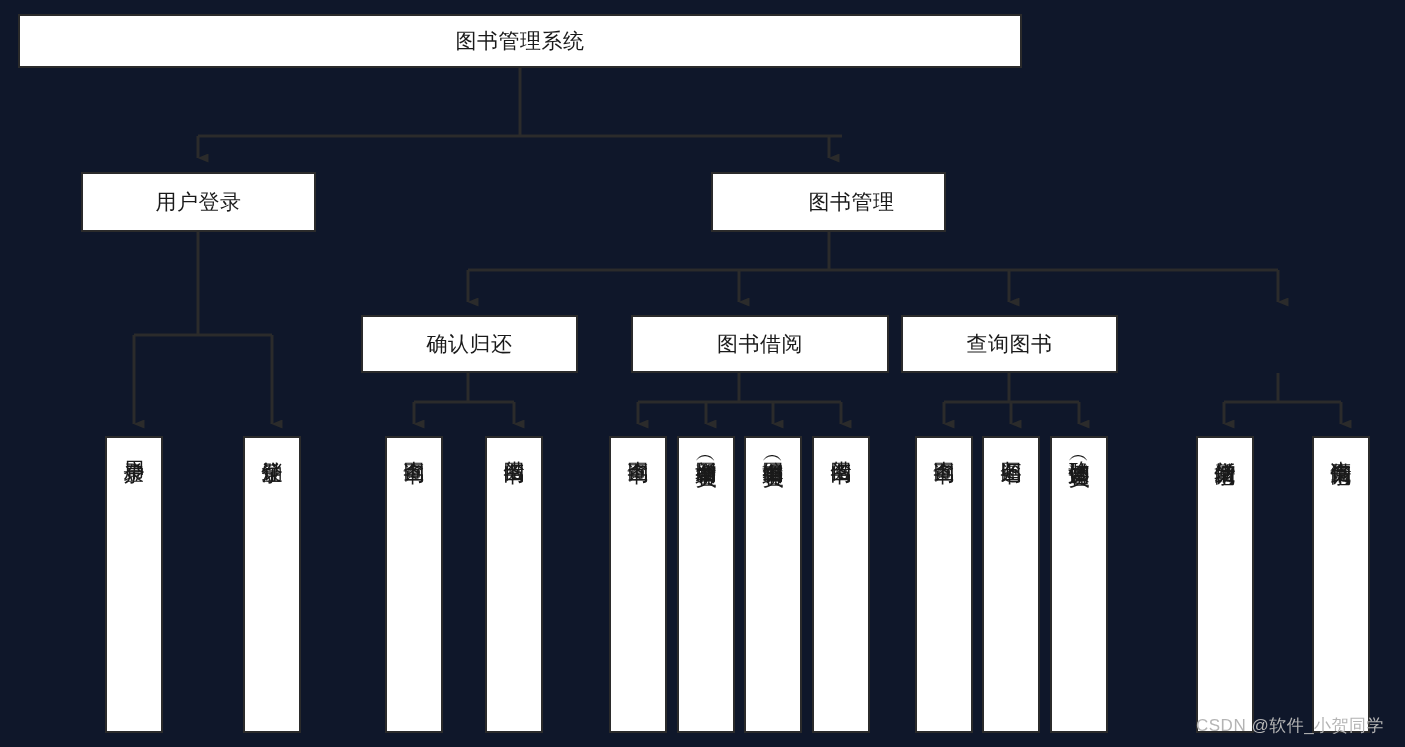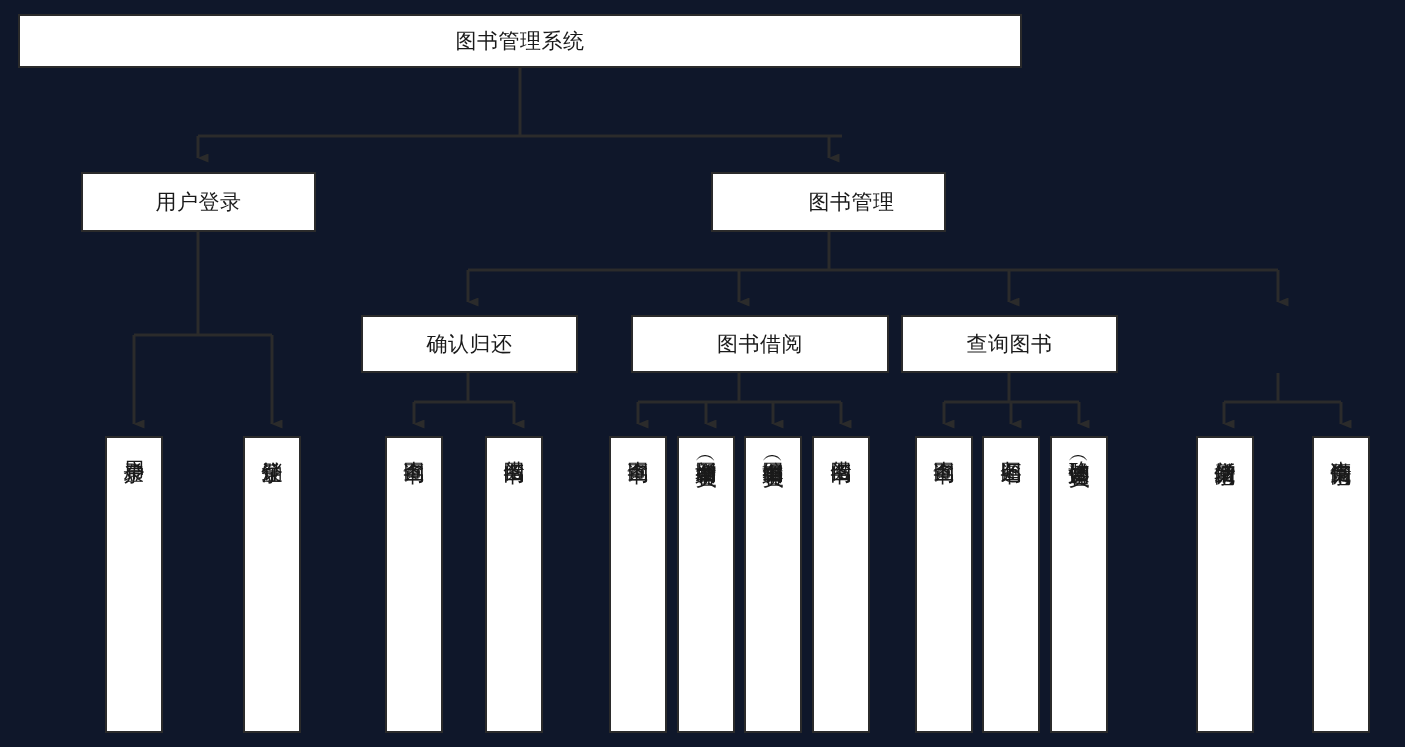--- a/index.html
+++ b/index.html
@@ -193,14 +193,15 @@
   </div>
 
   <div class="node vert" style="left:1196px; top:436px; width:58px; height:297px;">
     <span class="node-label">新增借阅记录</span>
   </div>
 
   <div class="node vert" style="left:1312px; top:436px; width:58px; height:297px;">
     <span class="node-label">查询借阅记录</span>
   </div>
 
+  <div class="watermark">CSDN @软件_小贺同学</div>
 
 </div>
 
 </body></html>

